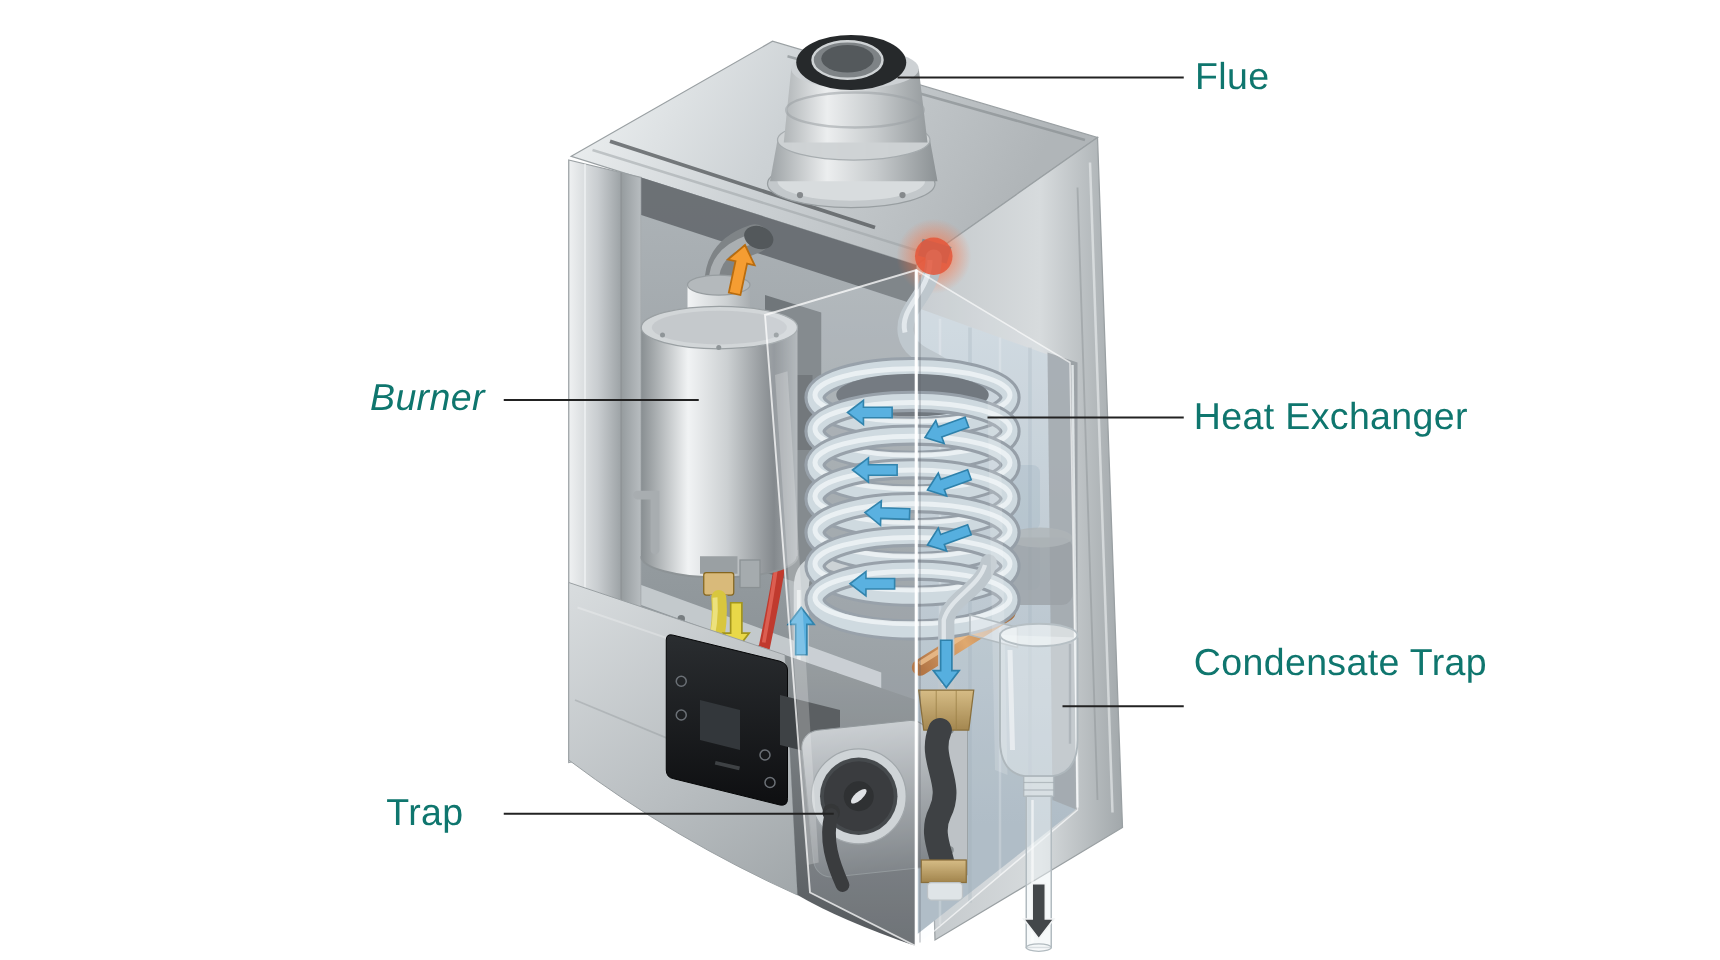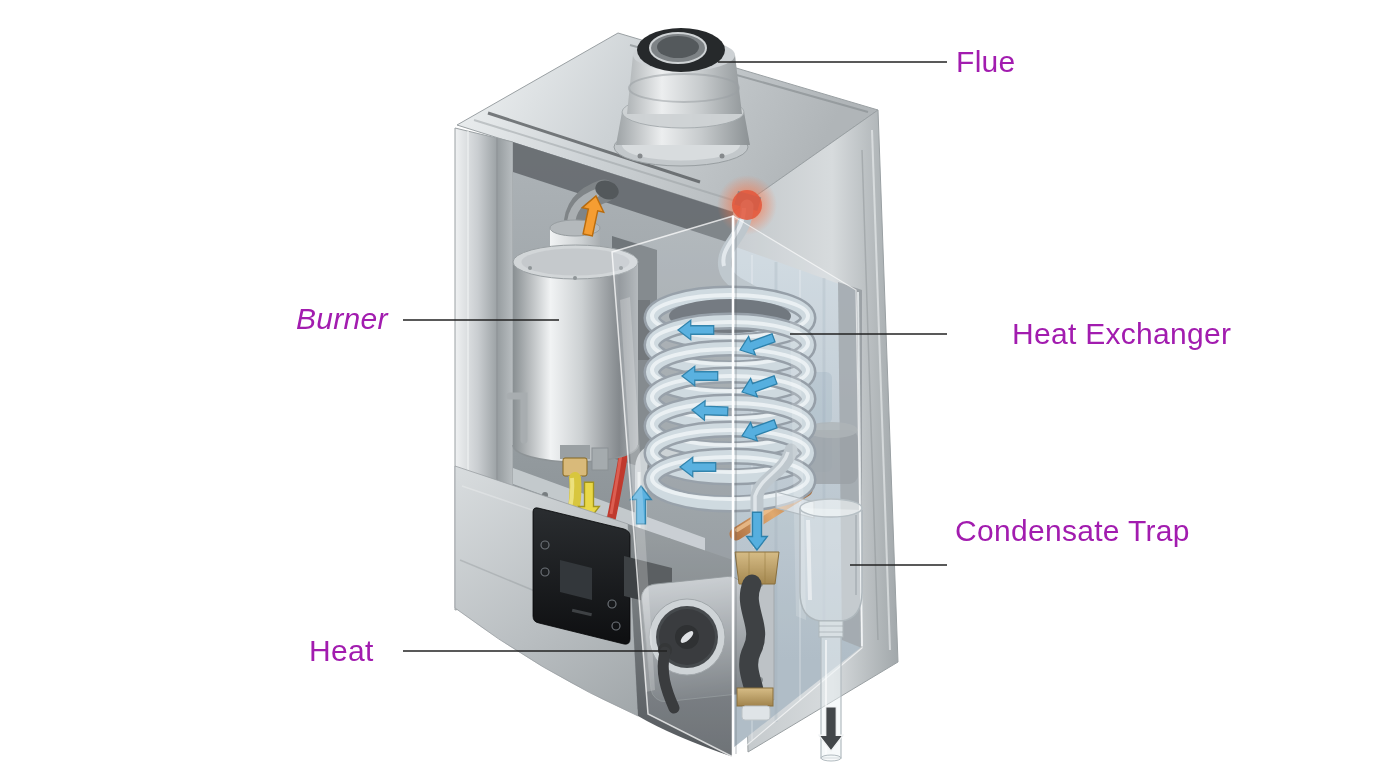--- a/index.html
+++ b/index.html
@@ -8,27 +8,27 @@
     width:1376px;height:768px;
     background:#ffffff;
     overflow:hidden;
     font-family:"Liberation Sans", sans-serif;
   }
   .stage svg{position:absolute;left:0;top:0;}
   .label{
     position:absolute;
     transform:translateY(-50%);
     font:400 30px/1 "Liberation Sans", sans-serif;
-    color:#a21caf;
+    color:#0f766e;
     letter-spacing:.3px;
     white-space:nowrap;
   }
   #label-flue{left:956px;top:62px;}
   #label-burner{left:296px;top:319px;font-style:italic;}
-  #label-heat-exchanger{left:1012px;top:334px;}
+  #label-heat-exchanger{left:955px;top:334px;}
   #label-condensate-trap{left:955px;top:531px;}
   #label-pump{left:309px;top:651px;}
 </style>
 </head>
 <body>
 
 <div class="stage">
 
 <svg width="1376" height="768" viewBox="0 0 1376 768">
   <defs>
@@ -332,15 +332,15 @@
     <line x1="790" y1="334" x2="947" y2="334"></line>
     <line x1="850" y1="565" x2="947" y2="565"></line>
     <line x1="403" y1="651" x2="667" y2="651"></line>
   </g>
 </svg>
 
 <div class="label" id="label-flue">Flue</div>
 <div class="label" id="label-burner">Burner</div>
 <div class="label" id="label-heat-exchanger">Heat Exchanger</div>
 <div class="label" id="label-condensate-trap">Condensate Trap</div>
-<div class="label" id="label-pump">Heat</div>
+<div class="label" id="label-pump">Trap</div>
 
 </div>
 
 </body></html>

